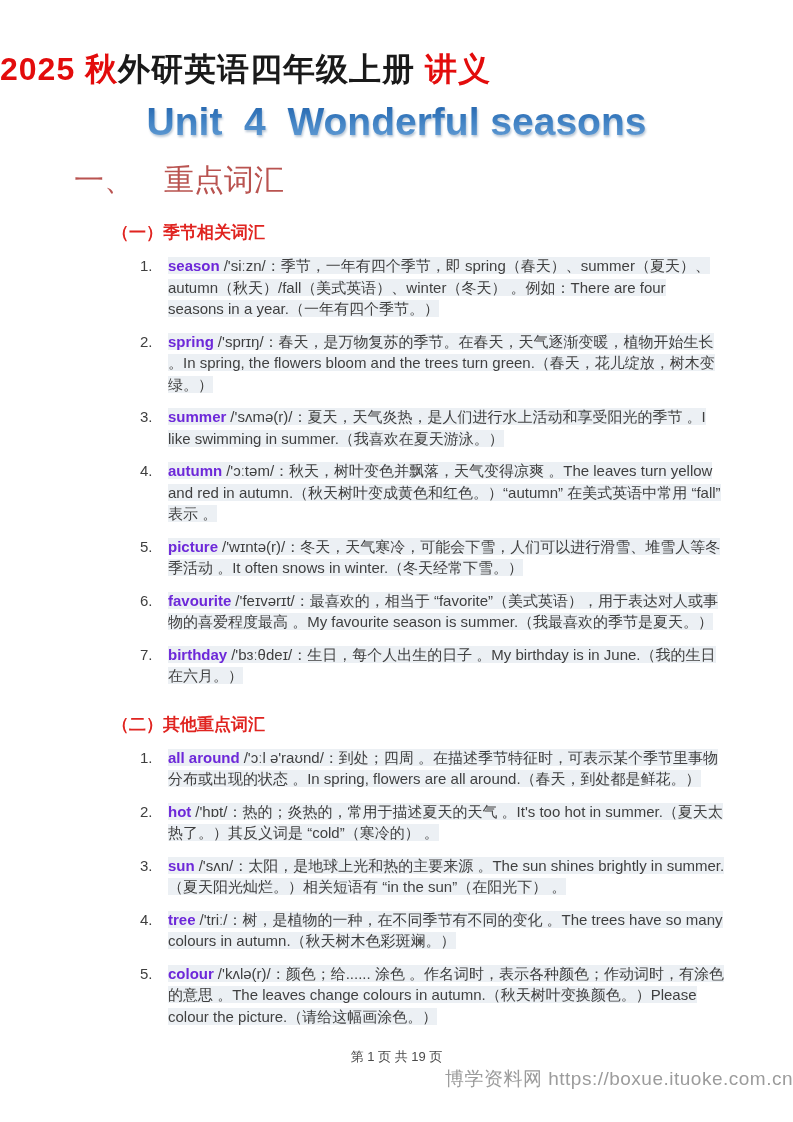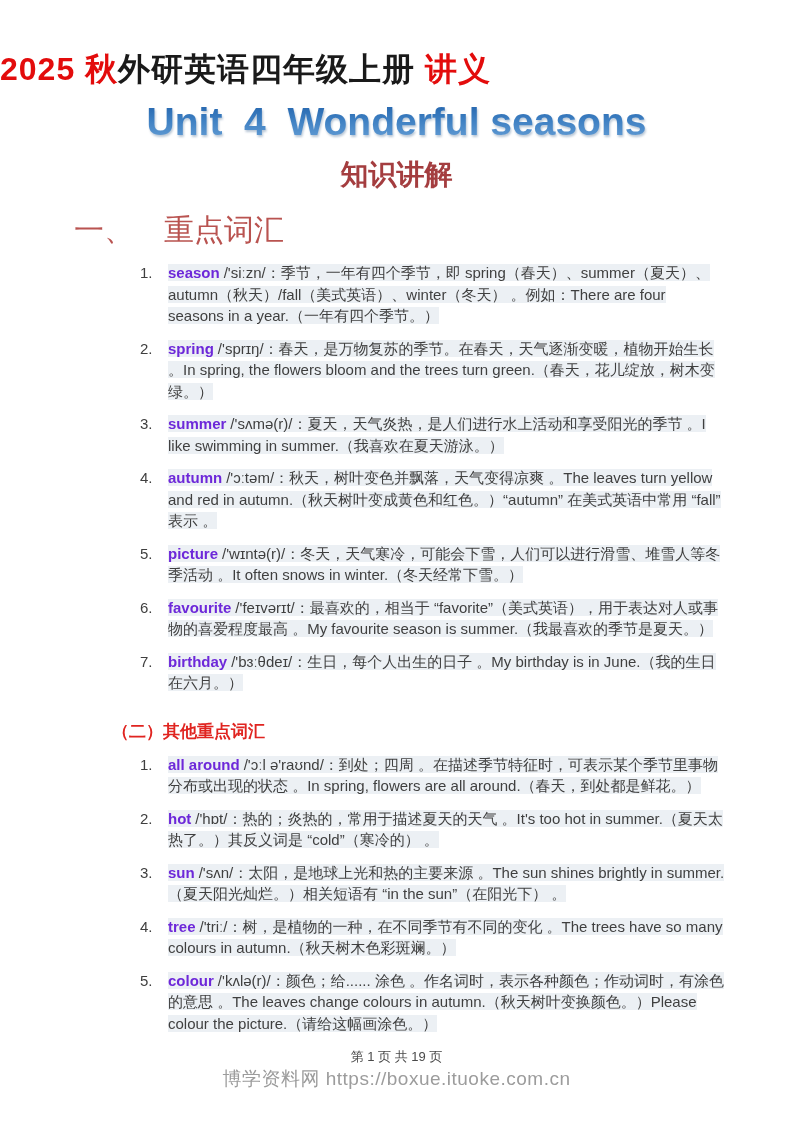--- a/index.html
+++ b/index.html
@@ -84,35 +84,36 @@
   }
   .page-num {
     font-size:13px;
     color:#4a4a4a;
     margin-bottom:0px;
   }
   .site-link {
     font-size:19px;
     color:#9c9c9c;
     letter-spacing:0.5px;
+    text-align:right;
   }
 </style>
 </head>
 <body>
 
 <div class="page">
 
   <div class="doc-title"><span class="red">2025 秋</span><span>外研英语四年级上册 </span><span class="red">讲义</span></div>
 
   <div class="unit-title">Unit  4  Wonderful seasons</div>
 
-  <div class="subtitle">知识讲解</div>
 
   <div class="section-heading">一、　重点词汇</div>
 
+  <div class="sub-heading first">（一）季节相关词汇</div>
 
   <div class="vocab-list">
 
     <div class="vocab-item">
       <span class="num">1.</span>
       <div class="content"><span class="hl"><span class="term">season</span><span class="phon">/'siːzn/</span><span>：季节，一年有四个季节，即 spring（春天）、summer（夏天）、autumn（秋天）/fall（美式英语）、winter（冬天） 。例如：There are four seasons in a year.（一年有四个季节。）</span></span></div>
     </div>
 
     <div class="vocab-item">
       <span class="num">2.</span>

